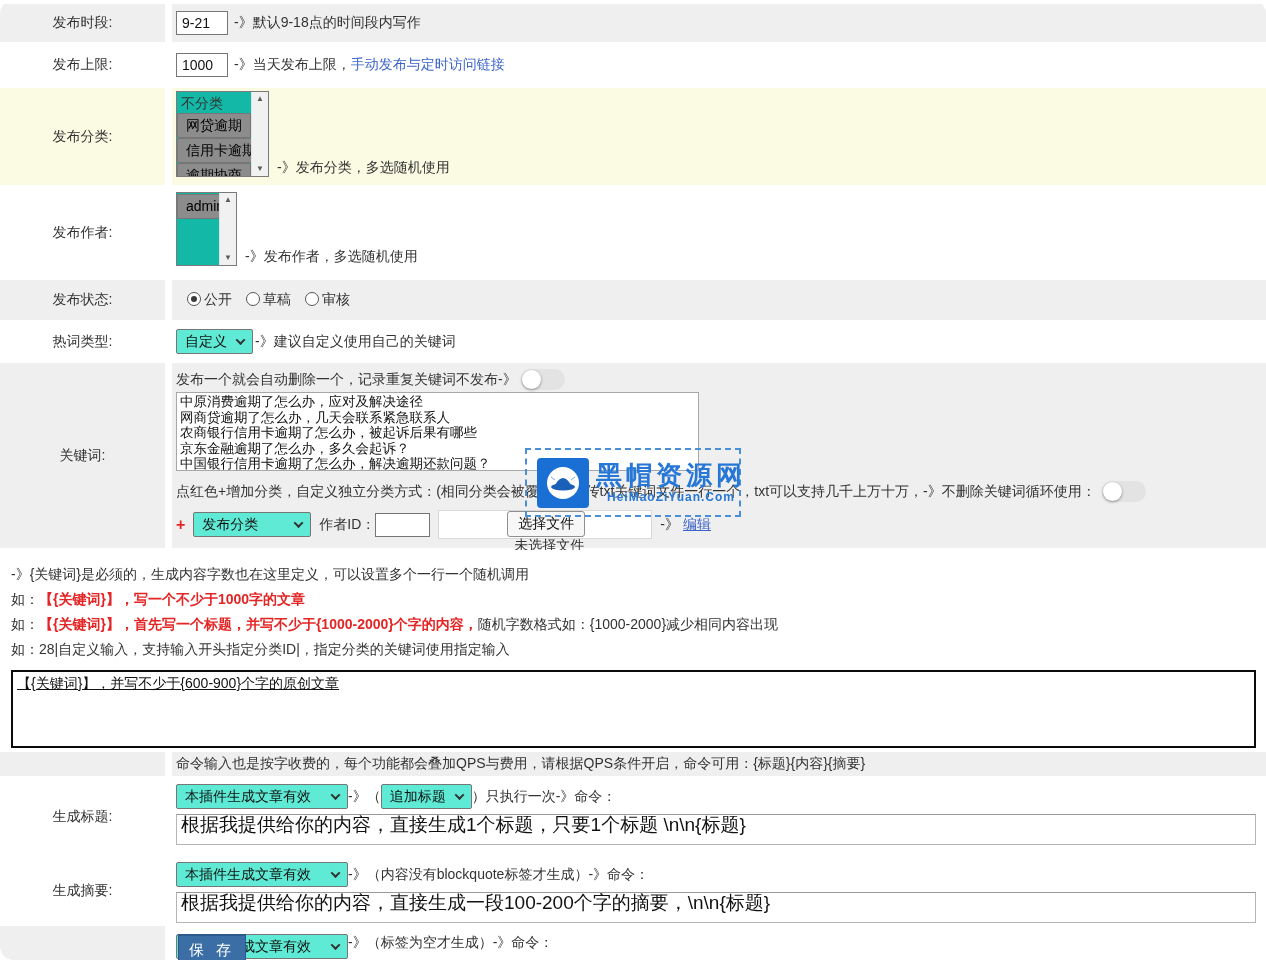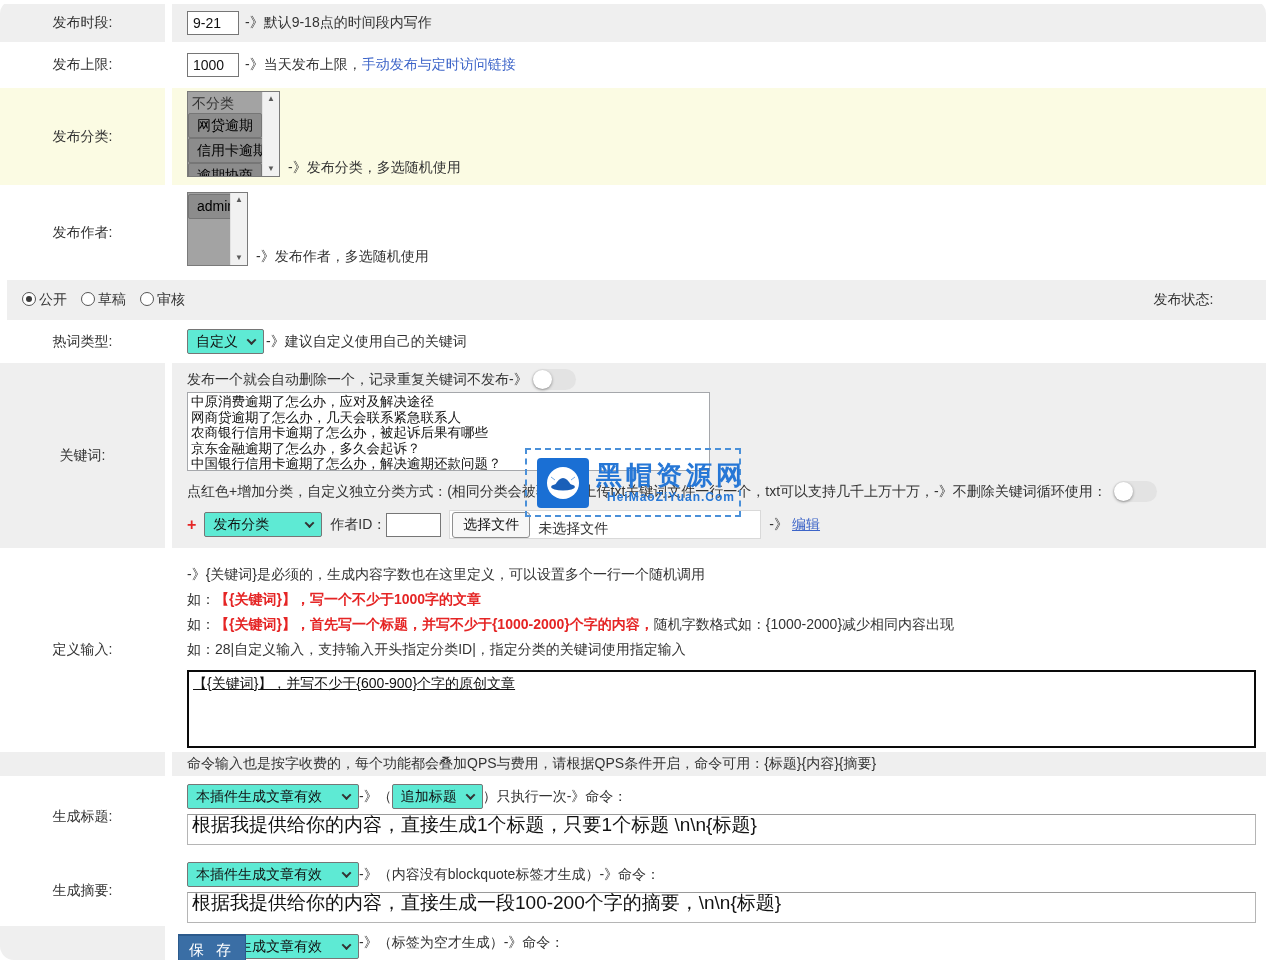--- a/index.html
+++ b/index.html
@@ -7,31 +7,31 @@
   body { font-family:"Liberation Sans","DejaVu Sans",sans-serif; color:#333; }
   .page { position:relative; width:1266px; height:960px; overflow:hidden; background:#fff; padding-top:4px;border-radius:14px; }
   .row { display:flex; margin-bottom:2px; }
   .cell { }
   .lab { width:165px; flex:0 0 165px; display:flex; align-items:center; justify-content:center; font-size:14px; color:#333; }
   .con { flex:1; margin-left:7px; position:relative; font-size:14px; }
   .bg-g { background:#efefef; }
   .bg-w { background:#ffffff; }
   .bg-y { background:#fbfbe3; }
   .vcen { display:flex; align-items:center; }
-  .pad  { padding-left:15px; }
+  .pad  { padding-left:4px; }
 
   .tinput { border:1px solid #767676; background:#fff; height:24px; width:52px; padding:1px 5px; font-size:14px; font-family:inherit; color:#111; }
   .hint { color:#333; white-space:nowrap; }
   .link { color:#3c64c8; cursor:pointer; }
   .link.ul { text-decoration:underline; }
   .red { color:#e52525; font-weight:bold; }
   .gap6 { margin-left:6px; } .gap8 { margin-left:8px; }
 
   
-  .listbox { display:flex; background:#a3a3a3; border:1px solid #7a7a7a; }
+  .listbox { display:flex; background:#14b8a6; border:1px solid #7a7a7a; }
   .lb-items { flex:1; overflow:hidden; padding-top:1px; }
   .lb-item { height:20px; line-height:20px; padding:0 4px; font-size:14px; white-space:nowrap; }
   .lb-item.sel { background:#8c8c8c; color:#000; }
   .sbar { width:17px; flex:0 0 17px; background:#f1f1f1; border-left:1px solid #e2e2e2; display:flex; flex-direction:column; justify-content:space-between; align-items:center; padding:2px 0; }
   .sarrow { font-size:8px; color:#5a5a5a; line-height:10px; }
 
   
   .sel { display:inline-flex; align-items:center; border:1px solid #767676; border-radius:2px; background:#5eead4; height:25px; padding:0 8px 0 8px; font-size:14px; color:#111; white-space:nowrap; }
   .chev { width:7px; height:7px; border-right:2px solid #333; border-bottom:2px solid #333; transform:rotate(45deg) translate(-1px,-1px); margin-left:10px; flex:0 0 7px; }
 
@@ -43,21 +43,21 @@
   
   .toggle { width:44px; height:21px; border-radius:11px; background:#e3e3e3; position:relative; display:inline-block; vertical-align:middle; flex:0 0 44px; }
   .toggle::after { content:''; position:absolute; left:1px; top:1px; width:19px; height:19px; border-radius:50%; background:#fff; box-shadow:0 1px 3px rgba(0,0,0,.4); }
 
   textarea { font-family:inherit; resize:none; color:#111; }
   .kw-area { width:523px; height:79px; border:1px solid #a5a7ab; font-size:13.5px; line-height:15.5px; padding:1px 3px; margin-top:2px; display:block; overflow:hidden; }
   .def-area { display:block; width:calc(100% - 10px); height:78px; border:2px solid #0a0a0a; font-size:14px; line-height:18px; padding:2px 4px; margin-top:8px; overflow:hidden;text-decoration:underline; }
   .cmd-area { display:block; width:calc(100% - 10px); height:31px; border:1px solid #b5b5b5; border-top-color:#9a9a9a; font-size:19px; line-height:16px; padding:2px 4px; margin-top:5px; overflow:hidden; }
 
   
-  .filebox { display:inline-flex; align-items:flex-end; border:1px solid #d9d9d9; background:#fff; height:29px; width:312px; }
+  .filebox { display:inline-flex; align-items:center; border:1px solid #d9d9d9; background:#fff; height:29px; width:214px;flex-direction:column; }
   .filebtn { border:1px solid #8f8f8f; background:#f7f7f7; border-radius:3px; padding:3px 10px; font-size:14px; margin-left:2px; color:#111; white-space:nowrap; }
   .filestatus { margin-left:8px; color:#333; white-space:nowrap; }
 
   
   .kw-line1 { display:flex; align-items:center; padding-top:6px; }
   .kw-note  { display:flex; align-items:center; margin-top:10px; white-space:nowrap; }
   .kw-ctrl  { display:flex; align-items:center; margin-top:8px; }
   .plus { color:#e52525; font-weight:bold; font-size:16px; margin-right:8px; }
 
   .def-lines div { line-height:25px; white-space:nowrap; }
@@ -126,26 +126,26 @@
         <div class="sbar">
           <span class="sarrow">▲</span>
           <span class="sarrow">▼</span>
         </div>
       </div>
       <span class="hint gap8">-》发布作者，多选随机使用</span>
     </div>
   </div>
 
   <div class="row" style="height:40px">
+    <div class="cell lab bg-g">发布状态:</div>
     <div class="cell con bg-g vcen pad radio-group" style="padding-left:15px;">
       <span class="opt"><span class="radio on"></span><span>公开</span></span>
       <span class="opt"><span class="radio"></span><span>草稿</span></span>
       <span class="opt"><span class="radio"></span><span>审核</span></span>
     </div>
-    <div class="cell lab bg-g">发布状态:</div>
   </div>
 
   <div class="row" style="height:39px">
     <div class="cell lab bg-w">热词类型:</div>
     <div class="cell con bg-w vcen pad">
       <span class="sel">
           <span>自定义</span>
           <span class="chev"></span>
         </span>
       <span class="hint" style="margin-left:2px">-》建议自定义使用自己的关键词</span>
@@ -181,21 +181,20 @@
           <span class="filebtn">选择文件</span>
           <span class="filestatus">未选择文件</span>
         </span>
         <span class="hint gap8">-》</span>
         <span class="link ul" style="margin-left:4px">编辑</span>
       </div>
     </div>
   </div>
 
   <div class="row" style="height:200px">
-    <div class="cell lab bg-w">定义输入:</div>
     <div class="cell con bg-w pad def-lines">
       <div>-》{关键词}是必须的，生成内容字数也在这里定义，可以设置多个一行一个随机调用</div>
       <div><span>如：</span><span class="red">【{关键词}】，写一个不少于1000字的文章</span></div>
       <div><span>如：</span><span class="red">【{关键词}】，首先写一个标题，并写不少于{1000-2000}个字的内容，</span><span>随机字数格式如：{1000-2000}减少相同内容出现</span></div>
       <div>如：28|自定义输入，支持输入开头指定分类ID|，指定分类的关键词使用指定输入</div>
       <textarea class="def-area" style="">【{关键词}】，并写不少于{600-900}个字的原创文章</textarea>
     </div>
   </div>
 
   <div class="row" style="height:24px">

